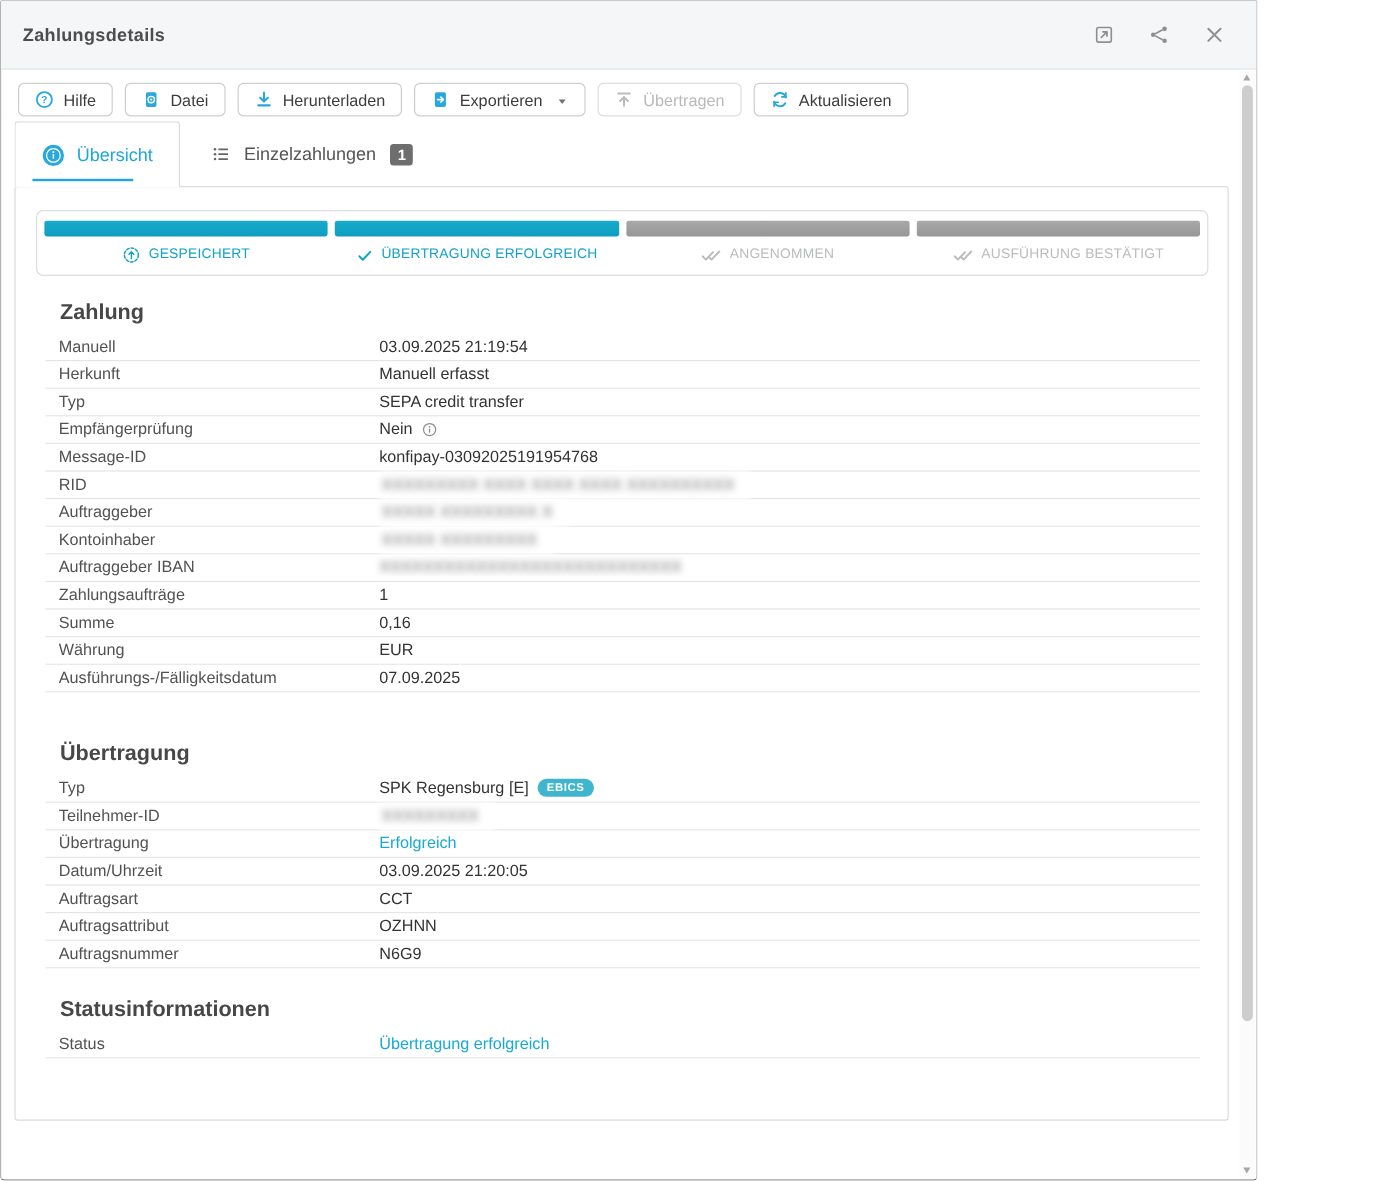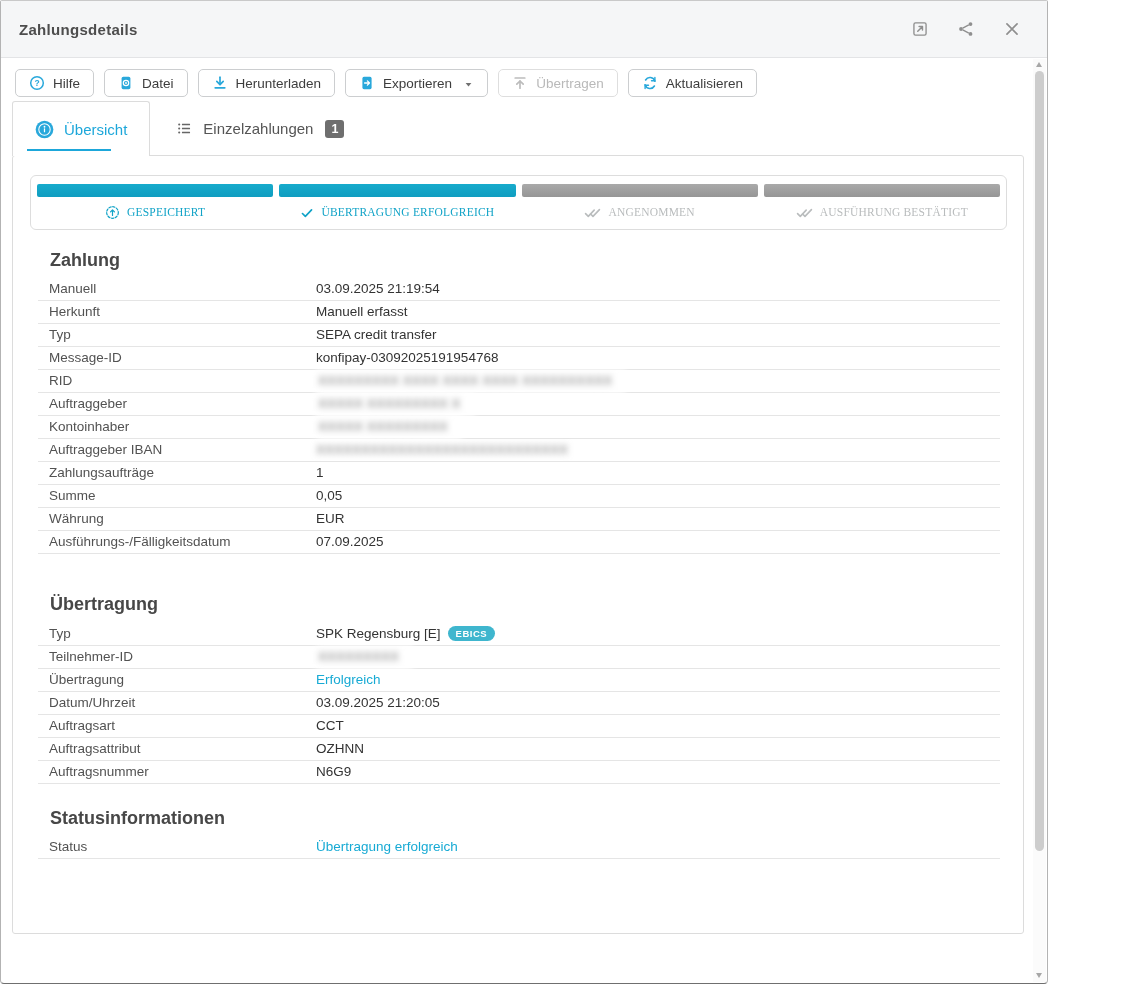--- a/index.html
+++ b/index.html
@@ -61,21 +61,21 @@
   
   .progress-card{
     margin:19px 16px 0 17px;border:1px solid #ddd;border-radius:6px;
     padding:8px 6px 9px;display:flex;gap:6px;
   }
   .step{flex:1;}
   .step .bar{height:13px;border-radius:2px;background:linear-gradient(#a9a9a9,#969696);}
   .step.done .bar{background:linear-gradient(#17abcc,#0f9dc0);}
   .step .lbl{
     display:flex;justify-content:center;align-items:center;gap:7px;margin-top:8px;
-    font-size:11.5px;letter-spacing:.2px;color:#b9bcbd;line-height:15px;white-space:nowrap;font-family:Liberation Serif, serif;
+    font-size:11.5px;letter-spacing:.2px;color:#b9bcbd;line-height:15px;white-space:nowrap;
   }
   .step.done .lbl{color:#11a3c7;}
   .step .lbl .icon{display:inline-block;}
   .step .lbl .icon svg{display:block;}
   
   .section{margin-top:24px;}
   .section.first{margin-top:20px;}
   .section.gap-large{margin-top:40px;}
   .section h2{margin:0 0 7px 37px;font-size:18px;color:#474747;font-weight:bold;}
   .rows{margin:0 23px 0 25px;}
@@ -276,20 +276,31 @@
                 <span>Manuell erfasst</span>
               </span>
             </div>
             <div class="row">
               <span class="lbl">Typ</span>
               <span class="val">
                 <span>SEPA credit transfer</span>
               </span>
             </div>
             <div class="row">
+              <span class="lbl">Empfängerprüfung</span>
+              <span class="val">
+                <span>Nein</span>
+                <span class="inline-icon"><svg viewBox="0 0 16 16">
+                    <circle cx="8" cy="8" r="5.8" fill="none" stroke="#8f8f8f" stroke-width="1.2"></circle>
+                    <circle cx="8" cy="5.4" r="0.8" fill="#8f8f8f"></circle>
+                    <rect x="7.4" y="6.9" width="1.2" height="4" rx="0.5" fill="#8f8f8f"></rect>
+                  </svg></span>
+              </span>
+            </div>
+            <div class="row">
               <span class="lbl">Message-ID</span>
               <span class="val">
                 <span>konfipay-03092025191954768</span>
               </span>
             </div>
             <div class="row">
               <span class="lbl">RID</span>
               <span class="val">
                 <span class="mask cover">XXXXXXXXX XXXX XXXX XXXX XXXXXXXXXX</span>
               </span>
@@ -314,21 +325,21 @@
             </div>
             <div class="row">
               <span class="lbl">Zahlungsaufträge</span>
               <span class="val">
                 <span>1</span>
               </span>
             </div>
             <div class="row">
               <span class="lbl">Summe</span>
               <span class="val">
-                <span>0,05</span>
+                <span>0,16</span>
               </span>
             </div>
             <div class="row">
               <span class="lbl">Währung</span>
               <span class="val">
                 <span>EUR</span>
               </span>
             </div>
             <div class="row">
               <span class="lbl">Ausführungs-/Fälligkeitsdatum</span>

